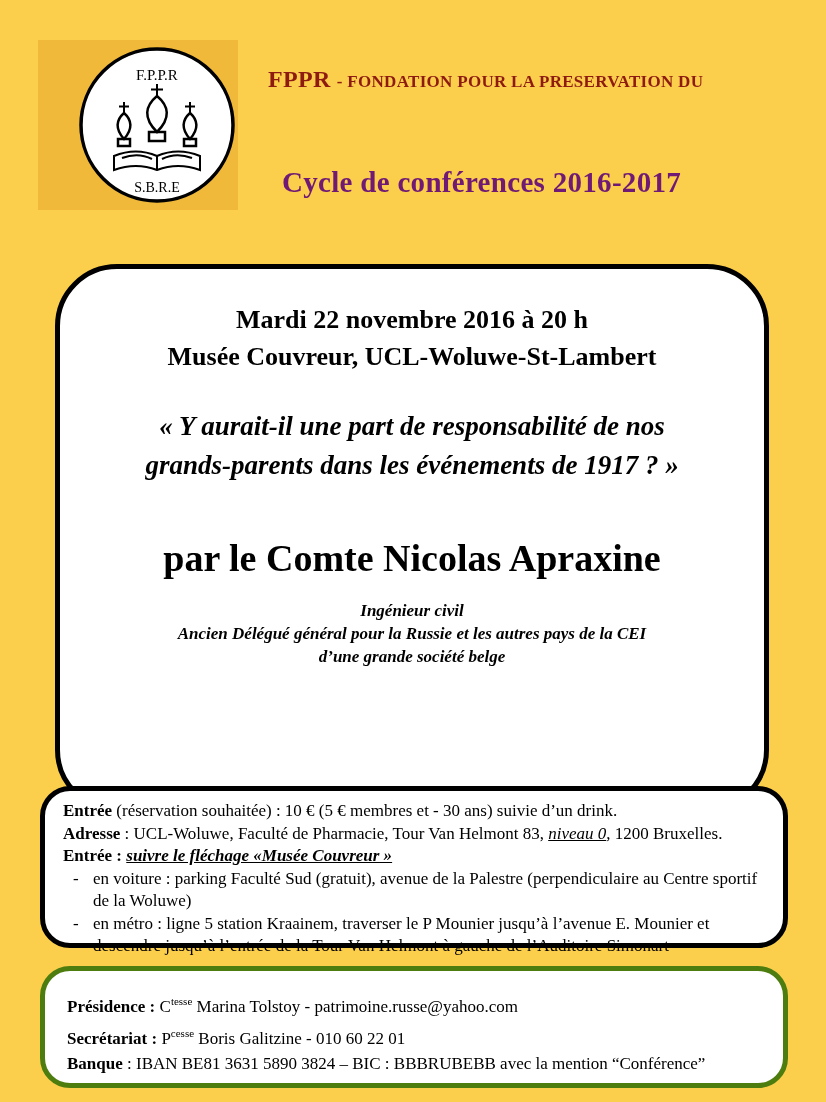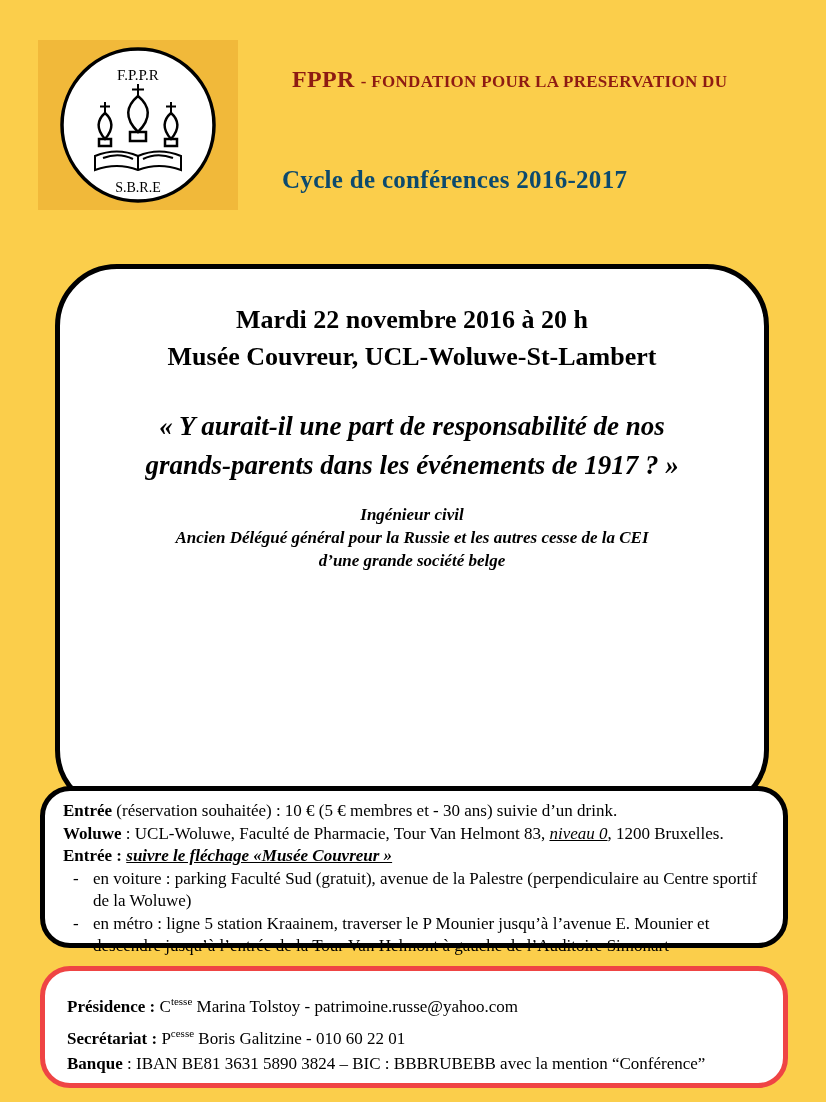--- a/index.html
+++ b/index.html
@@ -13,39 +13,38 @@
     font-family: "Liberation Serif", serif;
     color: #000;
     overflow: hidden;
   }
 
   
   .logo-square {
     position: absolute; left: 38px; top: 40px;
     width: 200px; height: 170px;
     background: #F1B93A;
-    display: flex; align-items: center; justify-content: center;
+    display: flex; align-items: center; justify-content: flex-end;
   }
   .logo-square svg { display: block; }
   .org-title {
     position: absolute; left: 268px; top: 64px;
     width: 520px;
     color: #8E1B12;
     font-weight: bold;
     font-size: 17px;
     letter-spacing: 0.3px;
     line-height: 30px;
-    margin-left: 24px;
   }
   .org-abbr { font-size: 24px; }
   .cycle {
     position: absolute; left: 282px; top: 166px;
-    color: #0c4a6e;
+    color: #701a75;
     font-weight: bold;
-    font-size: 25px;
+    font-size: 29px;
     letter-spacing: 0.3px;
   }
 
   
   .main-box {
     position: absolute; left: 55px; top: 264px;
     width: 714px; height: 548px;
     background: #fff;
     border: 5px solid #000;
     border-radius: 62px;
@@ -72,21 +71,21 @@
   .u { text-decoration: underline; font-style: italic; }
   .bullet { display: flex; }
   .bullet .dash { width: 30px; padding-left: 10px; flex: none; }
   .bullet .btext { flex: 1; padding-right: 4px; }
 
   
   .contact-box {
     position: absolute; left: 40px; top: 966px;
     width: 748px; height: 122px;
     background: #fff;
-    border: 5px solid #ef4444;
+    border: 5px solid #4d7c0f;
     border-radius: 30px;
     padding: 17px 20px 0 22px;
     font-size: 17px;
     line-height: 26px;
   }
   sup { font-size: 11px; }
 </style>
 </head>
 <body>
 
@@ -127,33 +126,34 @@
 
   <div class="cycle">Cycle  de conférences 2016-2017</div>
 
   <div class="main-box">
     <div class="date-line">Mardi 22 novembre 2016 à 20 h</div>
     <div class="date-line">Musée Couvreur, UCL-Woluwe-St-Lambert</div>
     <div class="quote">
       <span>« Y aurait-il une part de responsabilité de nos</span><br>
       <span>grands-parents dans les événements de 1917 ? »</span>
     </div>
+    <div class="speaker">par le Comte Nicolas Apraxine</div>
     <div class="subtitles">
       <span>Ingénieur civil</span><br>
-      <span>Ancien Délégué général pour la Russie et les autres cesse de la CEI</span><br>
+      <span>Ancien Délégué général pour la Russie et les autres pays de la CEI</span><br>
       <span>d’une grande société belge</span>
     </div>
   </div>
 
   <div class="info-box">
     <div>
       <span class="b">Entrée</span><span> (réservation souhaitée) : 10 € (5 € membres et - 30 ans) suivie d’un drink.</span>
     </div>
     <div>
-      <span class="b">Woluwe</span><span> : UCL-Woluwe, Faculté de Pharmacie, Tour Van Helmont 83, </span><span class="u">niveau 0</span><span>, 1200 Bruxelles.</span>
+      <span class="b">Adresse</span><span> : UCL-Woluwe, Faculté de Pharmacie, Tour Van Helmont 83, </span><span class="u">niveau 0</span><span>, 1200 Bruxelles.</span>
     </div>
     <div>
       <span class="b">Entrée</span><span class="b"> : </span><span class="b u">suivre le fléchage «Musée Couvreur »</span>
     </div>
     <div class="bullet">
       <span class="dash">-</span>
       <span class="btext">en voiture : parking Faculté Sud (gratuit), avenue de la Palestre (perpendiculaire au Centre sportif de la Woluwe)</span>
     </div>
     <div class="bullet">
       <span class="dash">-</span>

